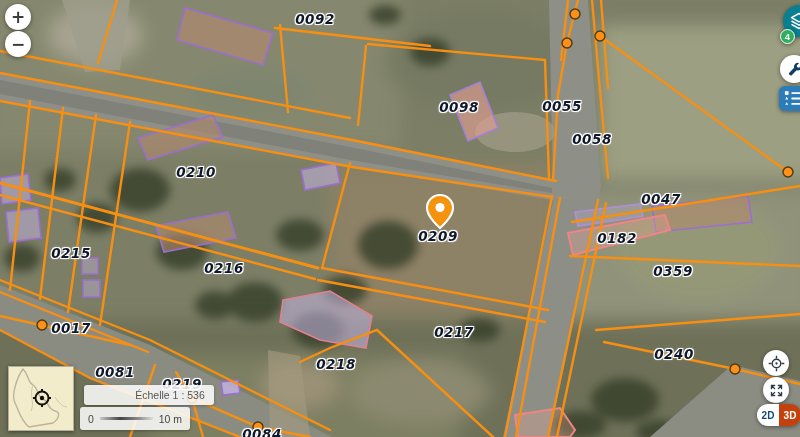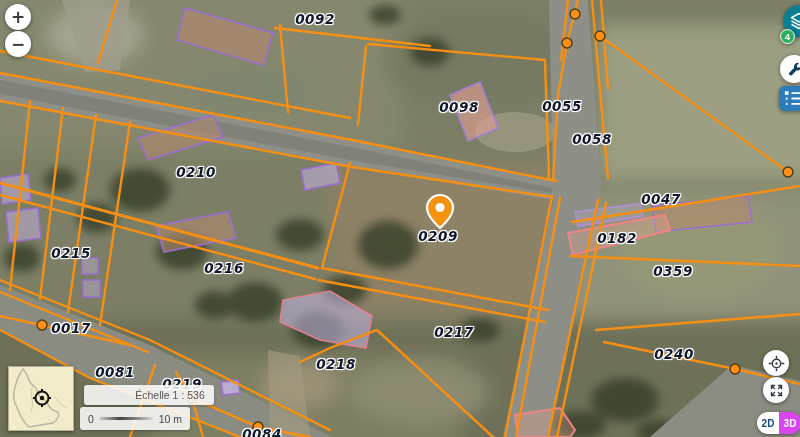--- a/index.html
+++ b/index.html
@@ -15,25 +15,25 @@
   .zoom-btn{width:26px;height:26px;font:700 17px "DejaVu Sans",sans-serif;color:#3c3c3c;}
   #layers-btn{left:783px;top:5px;width:32px;height:32px;background:#0b7f92;}
   #layers-badge{position:absolute;z-index:4;left:780px;top:29px;width:15px;height:15px;border-radius:50%;
     background:#2eae5e;color:#fff;font:700 9.5px "Liberation Sans",sans-serif;
     display:flex;align-items:center;justify-content:center;border:1px solid #fff;box-sizing:border-box;}
   #wrench-btn{left:780px;top:55px;width:28px;height:28px;}
   #legend-btn{left:779px;top:86px;width:30px;height:25px;border-radius:6px;background:#2b7cb9;
     display:flex;align-items:center;justify-content:center;cursor:pointer;}
   #geolocate-btn{left:763px;top:350px;width:26px;height:26px;}
   #fullscreen-btn{left:763px;top:377px;width:26px;height:26px;}
-  #view-toggle{left:757px;top:404px;height:22px;display:flex;border-radius:11px;overflow:hidden;cursor:pointer;margin-top:8px;}
+  #view-toggle{left:757px;top:404px;height:22px;display:flex;border-radius:11px;overflow:hidden;cursor:pointer;}
   #view-toggle span{width:22px;display:flex;align-items:center;justify-content:center;
     font:700 10px "Liberation Sans",sans-serif;}
   #view-2d{background:#fff;color:#14477d;}
-  #view-3d{background:#d946ef;color:#fff;}
+  #view-3d{background:#c2410c;color:#fff;}
   #minimap{left:8px;top:366px;width:66px;height:65px;background:#f3ecca;border:1px solid #b5b09a;box-sizing:border-box;cursor:pointer;}
   .panel{background:rgba(255,255,255,.85);border-radius:3px;color:#555;box-shadow:0 1px 3px rgba(0,0,0,.3);}
   #echelle-panel{left:84px;top:385px;width:88px;height:20px;display:flex;align-items:center;justify-content:center;
     font:10.5px "Liberation Sans",sans-serif;padding-left:42px;}
   #scalebar-panel{left:80px;top:407px;width:110px;height:23px;display:flex;align-items:center;gap:6px;
     padding:0 8px;box-sizing:border-box;font:10.5px "Liberation Sans",sans-serif;color:#444;}
   #scalebar-line{flex:1;height:3px;background:linear-gradient(90deg,#c9c9c9,#444 38%,#8a8a8a 72%,#ddd);}
 </style>
 </head>
 <body>

